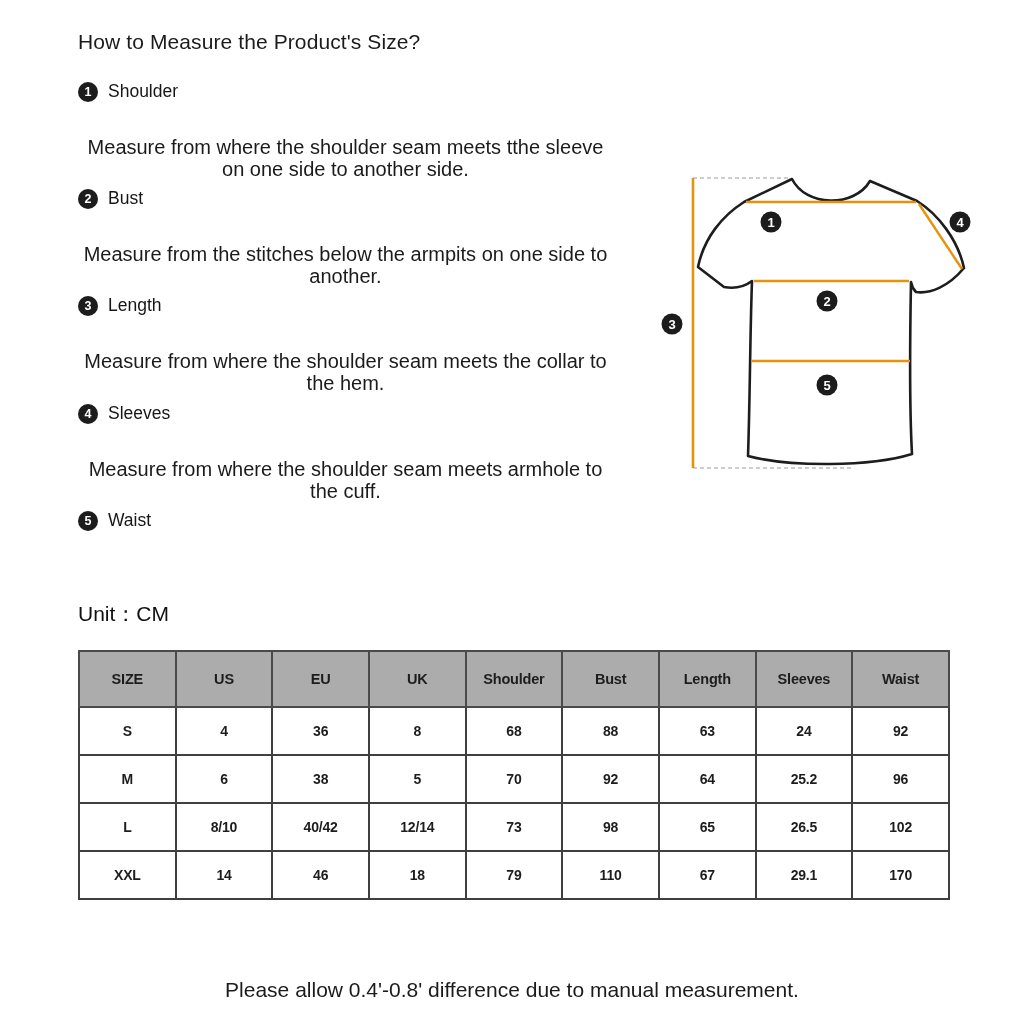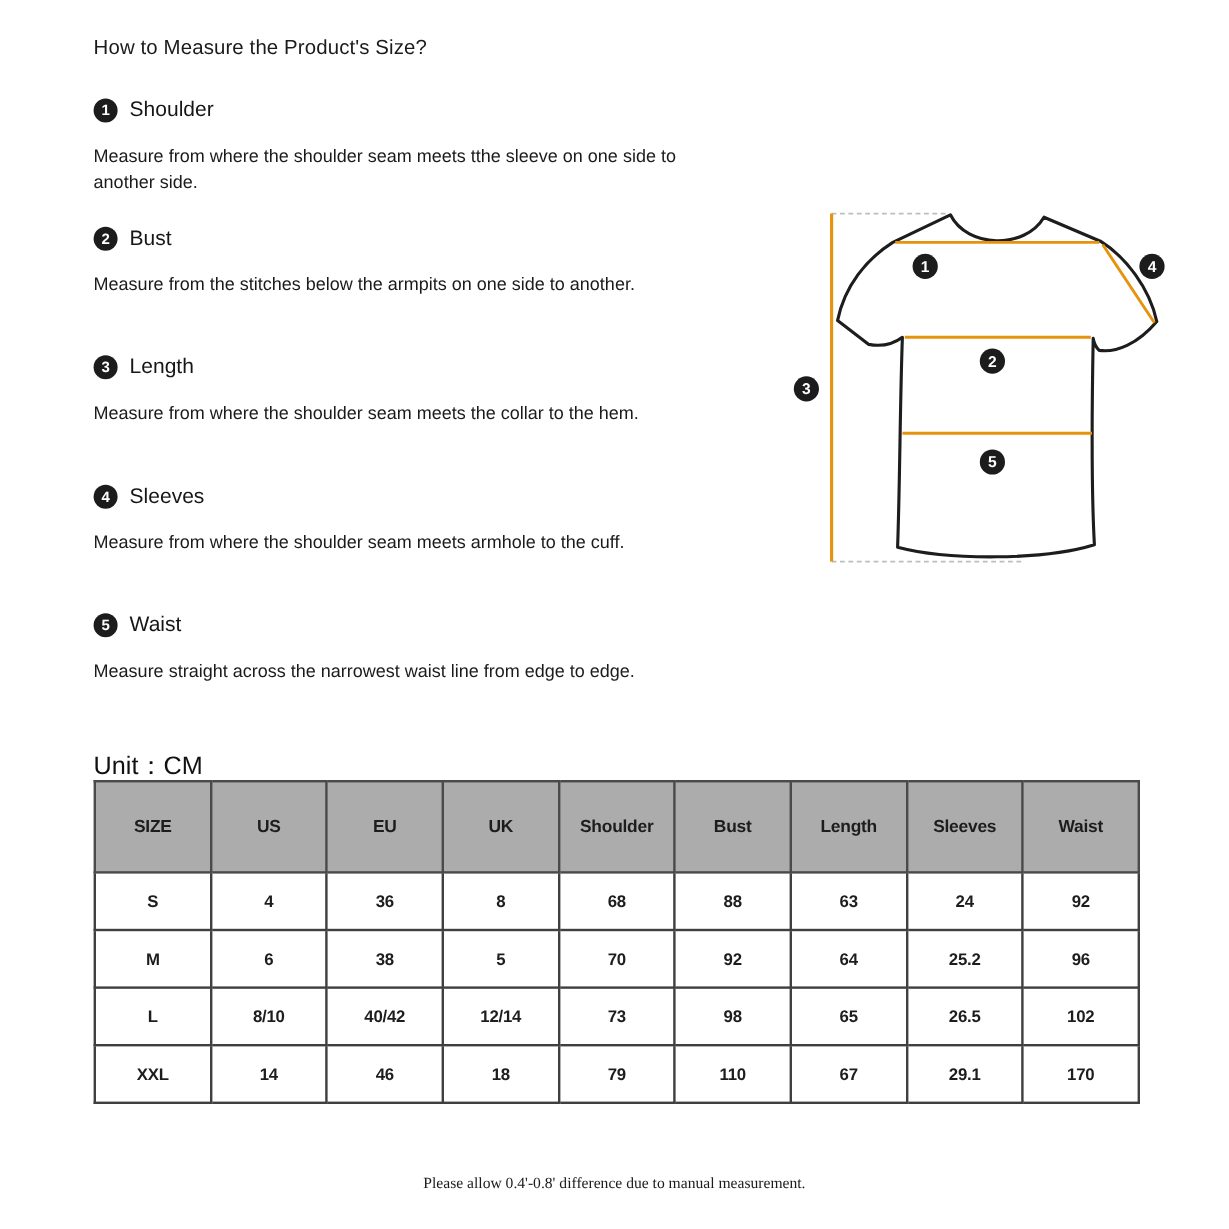--- a/index.html
+++ b/index.html
@@ -6,63 +6,63 @@
   html,body { margin:0; padding:0; }
   body {
     width:1024px; height:1024px; background:#ffffff;
     font-family:"Liberation Sans", sans-serif; color:#1b1b1b;
     position:relative; overflow:hidden;
   }
   .canvas { position:relative; width:1024px; height:1024px; }
 
   .page-title {
     position:absolute; left:78px; top:30px;
-    font-size:17px; letter-spacing:.1px;
+    font-size:21px; letter-spacing:.1px;
   }
 
   .section { position:absolute; left:78px; width:535px; }
   .sec-head { display:flex; align-items:center; gap:10px; height:21px; }
   .badge {
     width:20px; height:20px; border-radius:50%;
     background:#1c1c1c; color:#ffffff;
     font-size:12.5px; font-weight:bold;
     display:flex; align-items:center; justify-content:center;
     flex:0 0 auto;
   }
   .sec-label { font-size:17.5px; color:#161616; }
   .sec-desc {
-    margin:18px 0 0 0; font-size:15px; line-height:22px; color:#1b1b1b;
+    margin:34px 0 0 0; font-size:20px; line-height:22px; color:#1b1b1b;text-align:center;
   }
 
   .unit-label {
     position:absolute; left:78px; top:600px;
-    font-size:21px; color:#111;margin-top:24px;
+    font-size:21px; color:#111;
   }
 
   .size-table {
     position:absolute; left:78px; top:650px; width:872px;
     border-collapse:collapse; table-layout:fixed;
     border:2px solid #323232;
   }
   .size-table th {
-    height:76px; background:#acacac;
+    height:56px; background:#acacac;
     border:2px solid #4a4a4a;
     font-size:14.5px; font-weight:bold; letter-spacing:-0.2px;
     color:#1d1d1d; text-align:center;
   }
   .size-table td {
     height:48px; background:#ffffff;
     border:2px solid #3f3f3f;
     font-size:14px; font-weight:bold; letter-spacing:-0.2px;
     color:#1d1d1d; text-align:center;
   }
 
   .footer-note {
     position:absolute; left:0; top:978px; width:1024px;
-    text-align:center; font-size:13px; color:#1b1b1b;font-family:Liberation Serif, serif;
+    text-align:center; font-size:21px; color:#1b1b1b;
   }
 
   .diagram { position:absolute; left:640px; top:150px; width:384px; height:340px; }
 </style>
 </head>
 <body>
 
 <div class="canvas">
 
   <div class="page-title">How to Measure the Product's Size?</div>
@@ -97,21 +97,20 @@
       <span class="sec-label">Sleeves</span>
     </div>
     <p class="sec-desc">Measure from where the shoulder seam meets armhole to the cuff.</p>
   </div>
 
   <div class="section" style="top:510px">
     <div class="sec-head">
       <span class="badge">5</span>
       <span class="sec-label">Waist</span>
     </div>
-    <p class="sec-desc">Measure straight across the narrowest waist line from edge to edge.</p>
   </div>
 
   <svg class="diagram" viewBox="0 0 384 340">
 
     <line x1="53" y1="28" x2="150" y2="28" stroke-width="1.5" stroke-dasharray="4 3" stroke="#bdbdbd"></line>
     <line x1="53" y1="318" x2="213" y2="318" stroke-width="1.5" stroke-dasharray="4 3" stroke="#bdbdbd"></line>
 
     <path d="M104,52 L152,29
              C166,57 214,58 230,31
              L277,51

